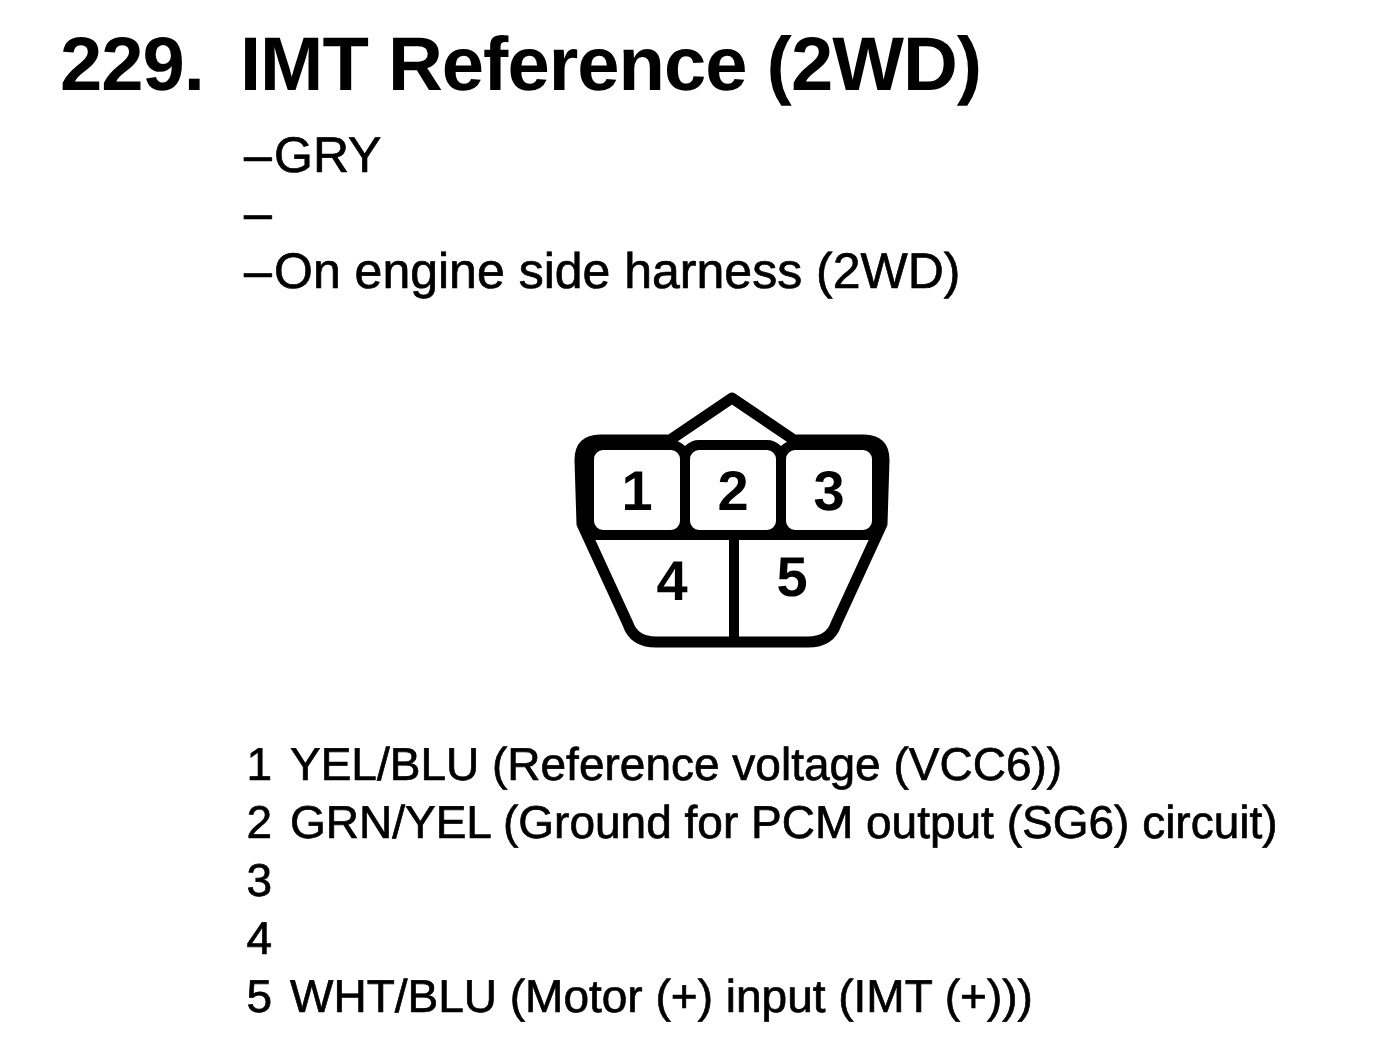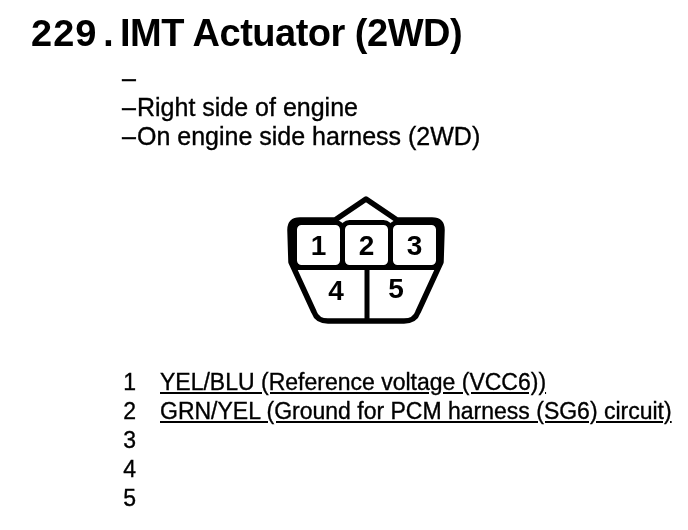--- a/index.html
+++ b/index.html
@@ -15,21 +15,21 @@
     width: 688px; height: 530px;
     background: #ffffff;
   }
   
   .title-row {
     position: absolute; left: 30px; top: 12px;
     display: flex; align-items: baseline;
     font-weight: bold; font-size: 38px; letter-spacing: -0.5px;
     white-space: nowrap;
   }
-  .title-number { width: 90px; font-family: Liberation Mono, monospace; }
+  .title-number { width: 90px; }
   
   .notes {
     position: absolute; left: 122px; top: 64px;
     font-size: 25px; line-height: 29px;
     -webkit-text-stroke: 0.35px #000000;
     white-space: nowrap;
   }
   .note-row { display: flex; }
   .note-dash { width: 15px; flex: 0 0 15px; }
   
@@ -44,39 +44,39 @@
   }
   
   .pinout {
     position: absolute; left: 123px; top: 368px;
     font-size: 23px; line-height: 29px;
     -webkit-text-stroke: 0.35px #000000;
     white-space: nowrap;
   }
   .pin-row { display: flex; }
   .pin-num { width: 13px; flex: 0 0 13px; text-align: right; }
-  .pin-desc { margin-left: 24px; text-decoration: underline; }
+  .pin-desc { margin-left: 9px; }
 </style>
 </head>
 <body>
 
 <div class="page">
 
   <div class="title-row">
     <span class="title-number">229.</span>
-    <span class="title-text">IMT Actuator (2WD)</span>
+    <span class="title-text">IMT Reference (2WD)</span>
   </div>
 
   <div class="notes">
     <div class="note-row">
       <span class="note-dash">–</span>
+      <span>GRY</span>
     </div>
     <div class="note-row">
       <span class="note-dash">–</span>
-      <span>Right side of engine</span>
     </div>
     <div class="note-row">
       <span class="note-dash">–</span>
       <span>On engine side harness (2WD)</span>
     </div>
   </div>
 
   <div class="connector">
     <svg viewBox="0 0 190 148">
 
@@ -101,26 +101,27 @@
     </svg>
   </div>
 
   <div class="pinout">
     <div class="pin-row">
       <span class="pin-num">1</span>
       <span class="pin-desc">YEL/BLU (Reference voltage (VCC6))</span>
     </div>
     <div class="pin-row">
       <span class="pin-num">2</span>
-      <span class="pin-desc">GRN/YEL (Ground for PCM harness (SG6) circuit)</span>
+      <span class="pin-desc">GRN/YEL (Ground for PCM output (SG6) circuit)</span>
     </div>
     <div class="pin-row">
       <span class="pin-num">3</span>
     </div>
     <div class="pin-row">
       <span class="pin-num">4</span>
     </div>
     <div class="pin-row">
       <span class="pin-num">5</span>
+      <span class="pin-desc">WHT/BLU (Motor (+) input (IMT (+)))</span>
     </div>
   </div>
 
 </div>
 
 </body></html>

